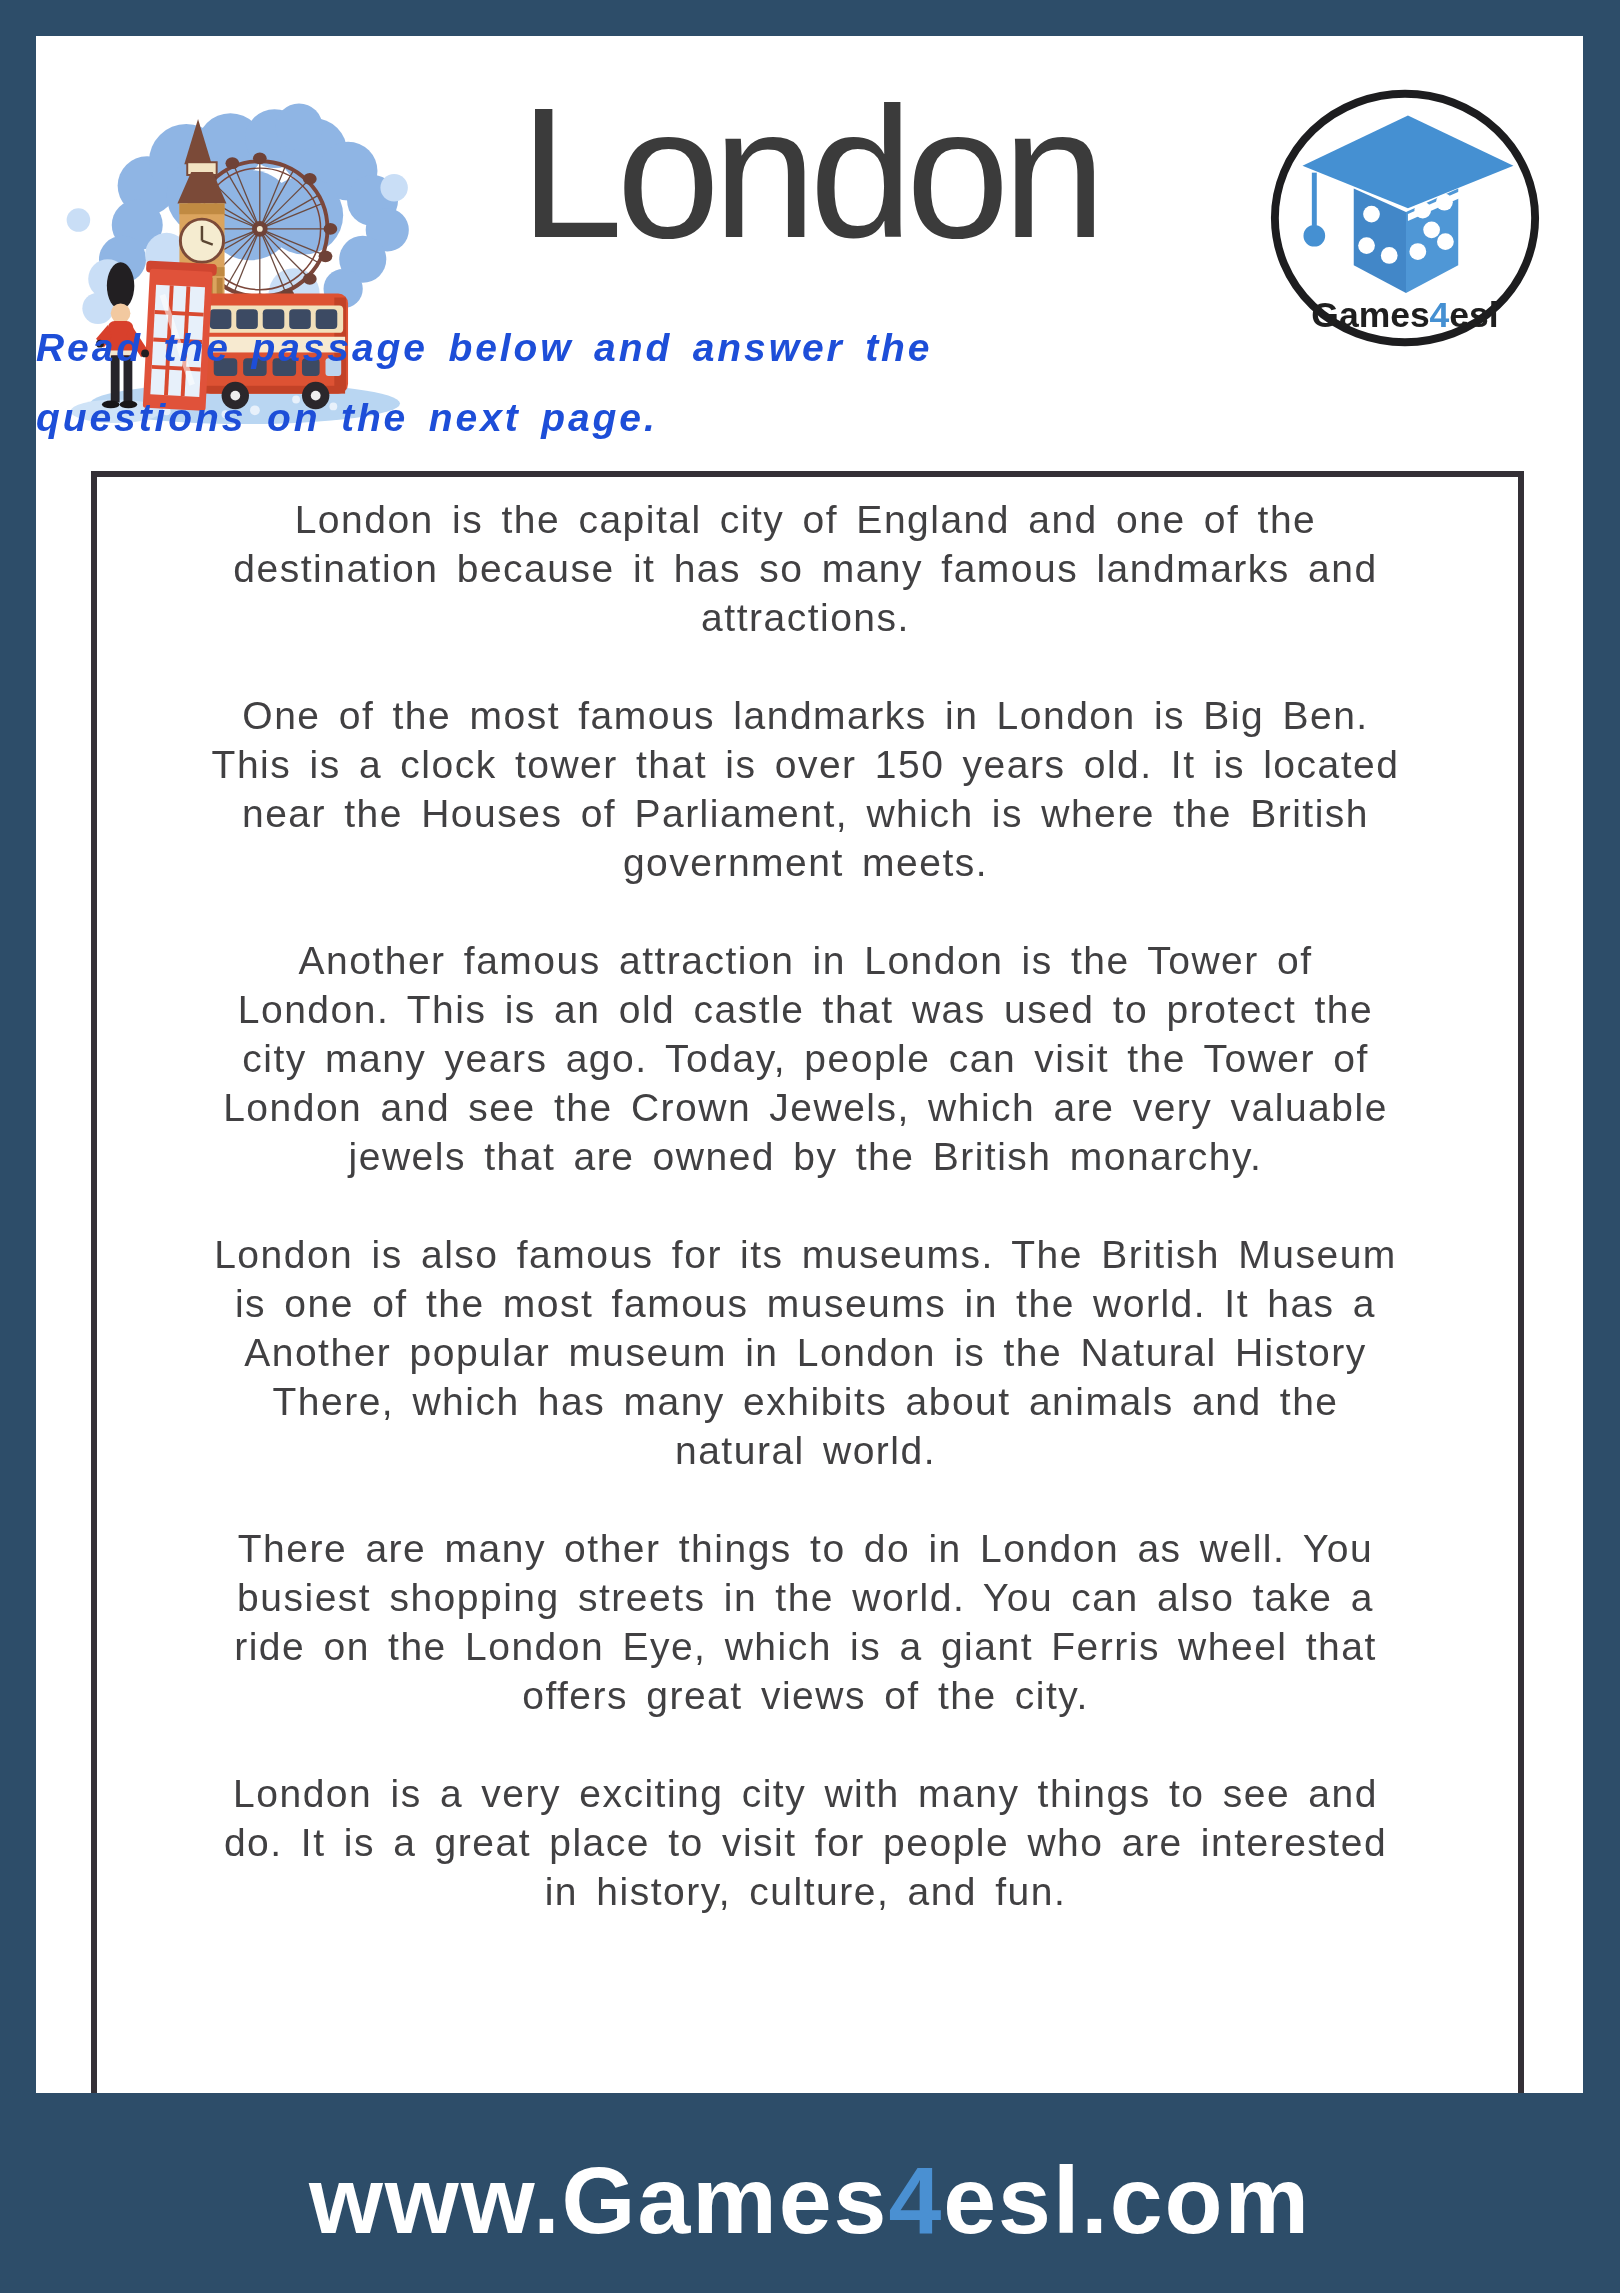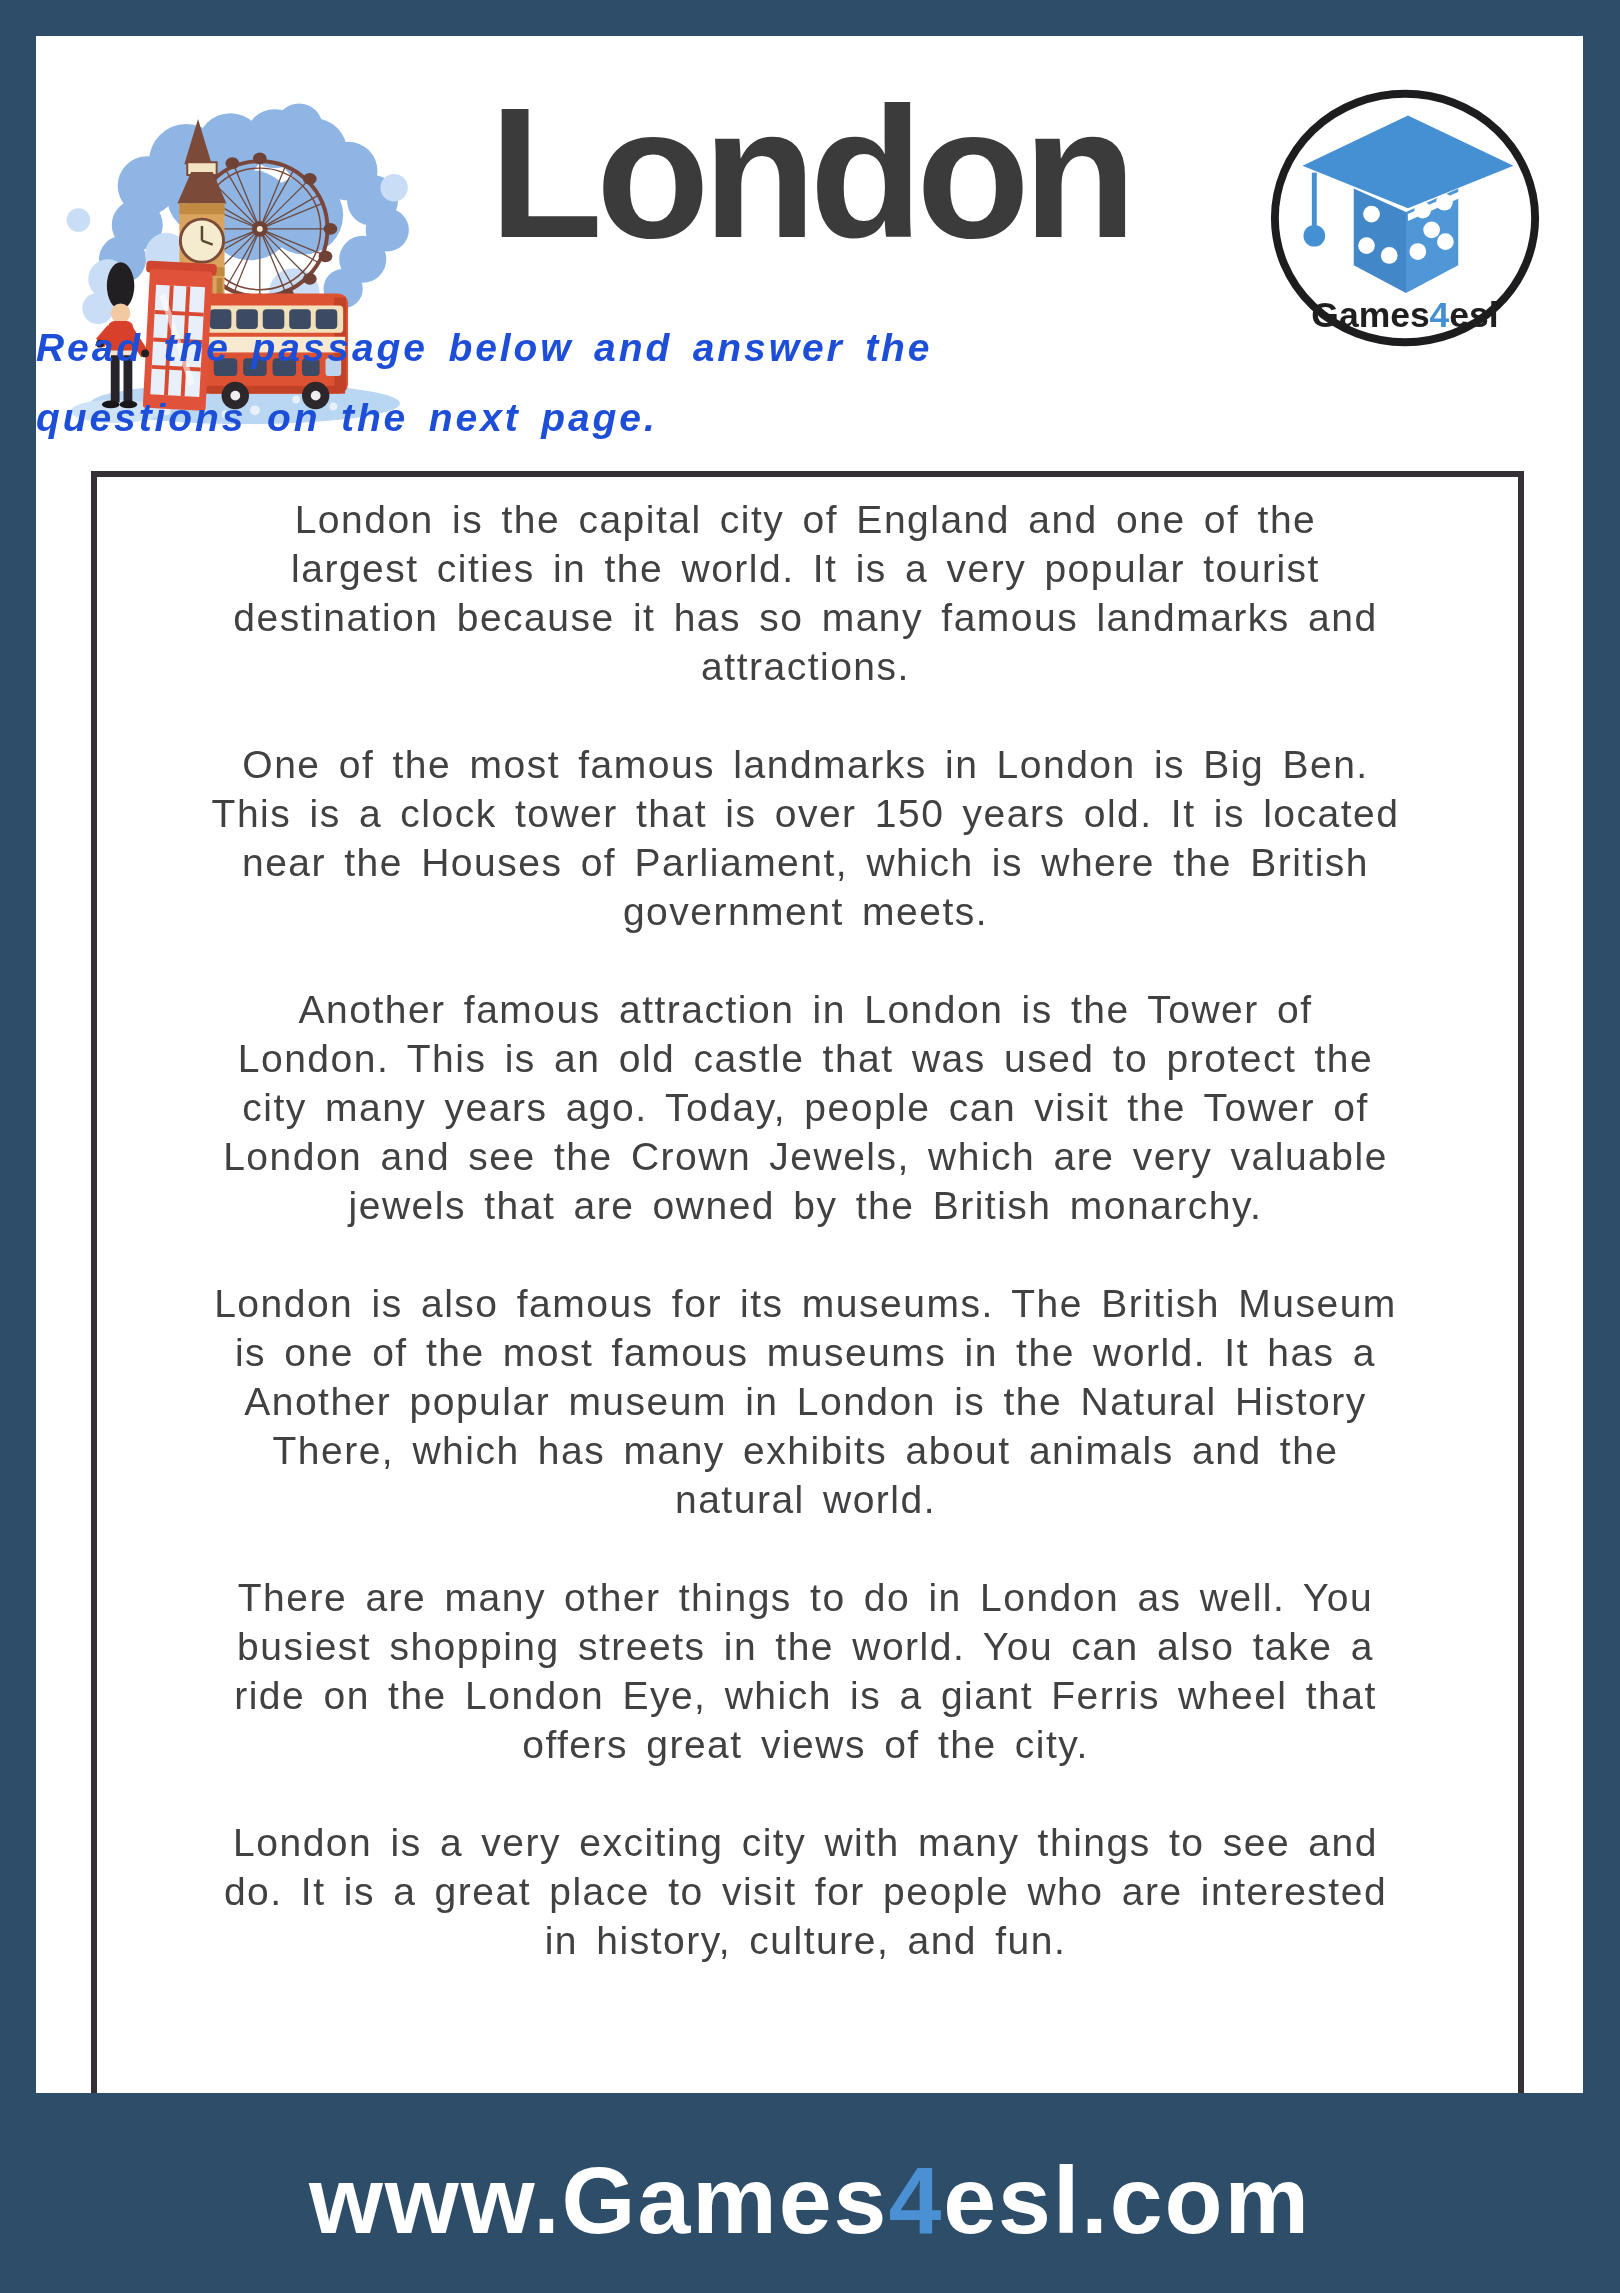--- a/index.html
+++ b/index.html
@@ -3,21 +3,21 @@
 <meta charset="utf-8">
 <style>
   html,body{margin:0;padding:0;background:#2d4d69;}
   .page{position:relative;width:1620px;height:2294px;background:#2d4d69;overflow:hidden;
         font-family:"Liberation Sans",sans-serif;}
   .sheet{position:absolute;left:36px;top:36px;width:1547px;height:2093px;background:#ffffff;}
 
   .illustration{position:absolute;left:12.7px;top:32px;width:402px;height:363px;}
 
   .title{position:absolute;left:0;top:44px;width:100%;text-align:center;
-         font-size:186px;line-height:1;font-weight:bold;color:#3b3b3b;letter-spacing:-6.9px;}
+         font-size:186px;line-height:1;font-weight:normal;color:#3b3b3b;letter-spacing:-6.9px;}
 
   .subtitle{position:absolute;left:0;top:277px;width:1039px;text-align:left;
             font-weight:bold;font-style:italic;color:#1d4ed8;
             font-size:39px;line-height:70px;letter-spacing:2.9px;word-spacing:6.9px;}
 
   .logo{position:absolute;left:1231px;top:51px;width:276px;height:263px;}
 
   .passage-box{position:absolute;left:55px;top:435px;width:1421px;height:1598px;
                border:6.9px solid #343036;background:#ffffff;box-sizing:content-box;
                padding-top:17.6px;overflow:hidden;}
@@ -235,21 +235,20 @@
       </g>
       <text x="140" y="243" text-anchor="middle" font-size="36" font-weight="bold" font-family="Liberation Sans, sans-serif">
         <tspan fill="#1f1f1f">Games</tspan><tspan fill="#4590d2">4</tspan><tspan fill="#1f1f1f">esl</tspan>
       </text>
     </svg>
 
     <div class="passage-box">
       <div id="passage">
           <div class="para">
             <div class="pline">London is the capital city of England and one of the</div>
-            <div class="pline">largest cities in the world. It is a very popular tourist</div>
             <div class="pline">destination because it has so many famous landmarks and</div>
             <div class="pline">attractions.</div>
           </div>
           <div class="para">
             <div class="pline">One of the most famous landmarks in London is Big Ben.</div>
             <div class="pline">This is a clock tower that is over 150 years old. It is located</div>
             <div class="pline">near the Houses of Parliament, which is where the British</div>
             <div class="pline">government meets.</div>
           </div>
           <div class="para">

